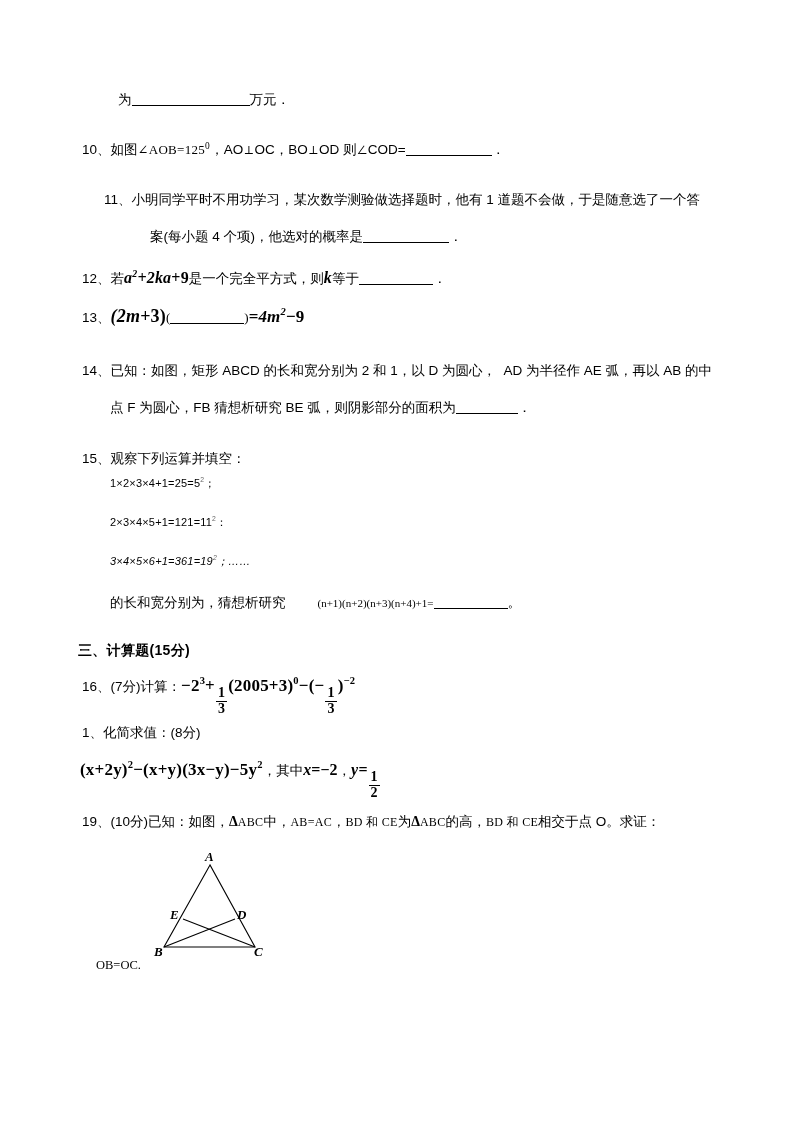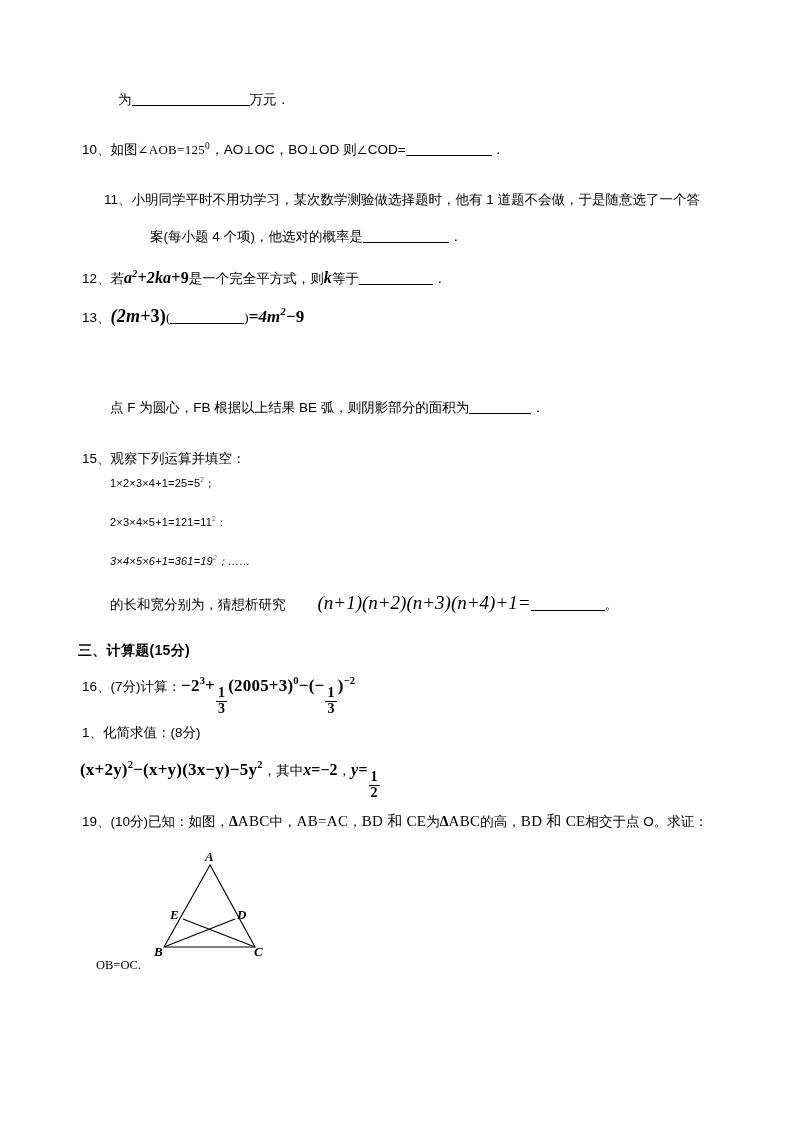--- a/index.html
+++ b/index.html
@@ -83,21 +83,21 @@
     position: absolute;
     font-weight: bold;
     font-size: 14px;
     font-family: "Liberation Sans", sans-serif;
     letter-spacing: 0.3px;
   }
 
   
   .lat {
     font-family: "Liberation Serif", "DejaVu Serif", serif;
-    font-size: 15px;
+    font-size: 12px;
     letter-spacing: 0.3px;
   }
   .latb {
     font-family: "Liberation Serif", "DejaVu Serif", serif;
     font-size: 12.5px;
     font-weight: bold;
   }
   .deg {
     font-size: 0.7em;
     vertical-align: super;
@@ -132,31 +132,32 @@
 
   <div class="blk" style="left:82px; top:134px;"><span>10、</span><span>如图</span><span class="lat" style="font-size:13px;">∠AOB=125</span><span class="lat deg">0</span><span>，AO</span><span>⊥</span><span>OC，BO</span><span>⊥</span><span>OD 则</span><span>∠COD=</span><span class="blank b-lg"></span><span>．</span></div>
 
   <div class="blk" style="left:82px; top:184px; width:640px;text-align:center;"><span>11、</span><span>小明同学平时不用功学习，某次数学测验做选择题时，他有 1 道题不会做，于是随意选了一个答</span></div>
   <div class="blk" style="left:110px; top:221px;margin-left:40px;"><span>案(每小题 4 个项)，他选对的概率是</span><span class="blank b-lg"></span><span>．</span></div>
 
   <div class="blk" style="left:82px; top:262px;"><span>12、</span><span>若</span><span class="math"><span>a</span><sup>2</sup><span>+2ka</span><span class="up">+9</span></span><span>是一个完全平方式，则</span><span class="math">k</span><span>等于</span><span class="blank b-md"></span><span>．</span></div>
 
   <div class="blk" style="left:82px; top:301px;"><span>13、</span><span class="math" style="font-size:18px;"><span>(2m</span><span class="up">+3</span><span class="up">)</span></span><span class="ser" style="font-size:13px;">(</span><span class="blank b-md"></span><span class="ser" style="font-size:13px;">)</span><span class="mathn" style="font-size:17px;">=</span><span class="math" style="font-size:17px;"><span>4m</span><sup>2</sup><span class="up">−9</span></span></div>
 
-  <div class="blk" style="left:110px; top:392px;"><span>点 F 为圆心，FB 根据以上结果 BE 弧，则阴影部分的面积为</span><span class="blank b-sm"></span><span>．</span></div>
+  <div class="blk" style="left:82px; top:355px; width:645px;"><span>14、</span><span>已知：如图，矩形 ABCD 的长和宽分别为 2 和 1，以 D 为圆心，  AD 为半径作 AE 弧，再以 AB 的中</span></div>
+  <div class="blk" style="left:110px; top:392px;"><span>点 F 为圆心，FB 猜想析研究 BE 弧，则阴影部分的面积为</span><span class="blank b-sm"></span><span>．</span></div>
 
   <div class="blk" style="left:82px; top:443px;"><span>15、</span><span>观察下列运算并填空：</span></div>
 
   <div class="seq" style="left:110px; top:470px;"><span>1×2×3×4+1=25=5</span><sup>2</sup><span>；</span></div>
 
   <div class="seq" style="left:110px; top:509px;"><span>2×3×4×5+1=121=11</span><sup>2</sup><span>：</span></div>
 
   <div class="seq" style="left:110px; top:548px;font-style:italic;"><span>3×4×5×6+1=361=19</span><sup>2</sup><span>；……</span></div>
 
-  <div class="blk" style="left:110px; top:587px;"><span>的长和宽分别为，猜想析研究</span><span style="display:inline-block;width:32px;"></span><span class="ser" style="font-size:19px;font-style:italic;">(n+1)(n+2)(n+3)(n+4)+1=</span><span class="blank b-md"></span><span>。</span></div>
+  <div class="blk" style="left:110px; top:587px;"><span>的长和宽分别为，猜想析研究</span><span style="display:inline-block;width:32px;"></span><span class="ser" style="font-size:11px;">(n+1)(n+2)(n+3)(n+4)+1=</span><span class="blank b-md"></span><span>。</span></div>
 
   <div class="sect" style="left:78px; top:636px;">三、计算题(15分)</div>
 
   <div class="blk" style="left:82px; top:670px;"><span>16、</span><span>(7分)</span><span>计算：</span><span class="math" style="font-size:17px;"><span class="up">−2</span><sup class="up">3</sup><span class="up">+</span><span class="frac"><span class="nu">1</span><span class="de">3</span></span><span class="up">(2005</span><span class="up">+3</span><span class="up">)</span><sup class="up">0</sup><span class="up">−</span><span class="up">(−</span><span class="frac"><span class="nu">1</span><span class="de">3</span></span><span class="up">)</span><sup class="up">−2</sup></span></div>
 
   <div class="blk" style="left:82px; top:717px;"><span>1、</span><span>化简求值：</span><span>(8分)</span></div>
 
   <div class="blk" style="left:80px; top:754px;"><span class="math" style="font-size:17px;"><span class="up">(x</span><span class="up">+2y</span><span class="up">)</span><sup class="up">2</sup><span class="up">−</span><span class="up">(x</span><span class="up">+y</span><span class="up">)</span><span class="up">(3x</span><span class="up">−y</span><span class="up">)</span><span class="up">−5y</span><sup class="up">2</sup></span><span style="font-size:13.5px;">，</span><span style="font-size:13.5px;">其中</span><span class="math" style="font-size:16px;">x</span><span class="mathn" style="font-size:16px;">=</span><span class="mathn" style="font-size:16px;">−2</span><span style="font-size:13.5px;">，</span><span class="math" style="font-size:16px;">y</span><span class="mathn" style="font-size:16px;">=</span><span class="frac" style="font-size:14px;"><span class="nu">1</span><span class="de">2</span></span></div>
 
   <div class="blk" style="left:82px; top:806px; width:650px;"><span>19、</span><span>(10分)</span><span>已知：如图，</span><span class="latb" style="font-size:14px;">Δ</span><span class="lat">ABC</span><span>中，</span><span class="lat">AB=AC</span><span>，</span><span class="lat">BD 和 CE</span><span>为</span><span class="latb" style="font-size:14px;">Δ</span><span class="lat">ABC</span><span>的高，</span><span class="lat">BD 和 CE</span><span>相交于点 O。求证：</span></div>

